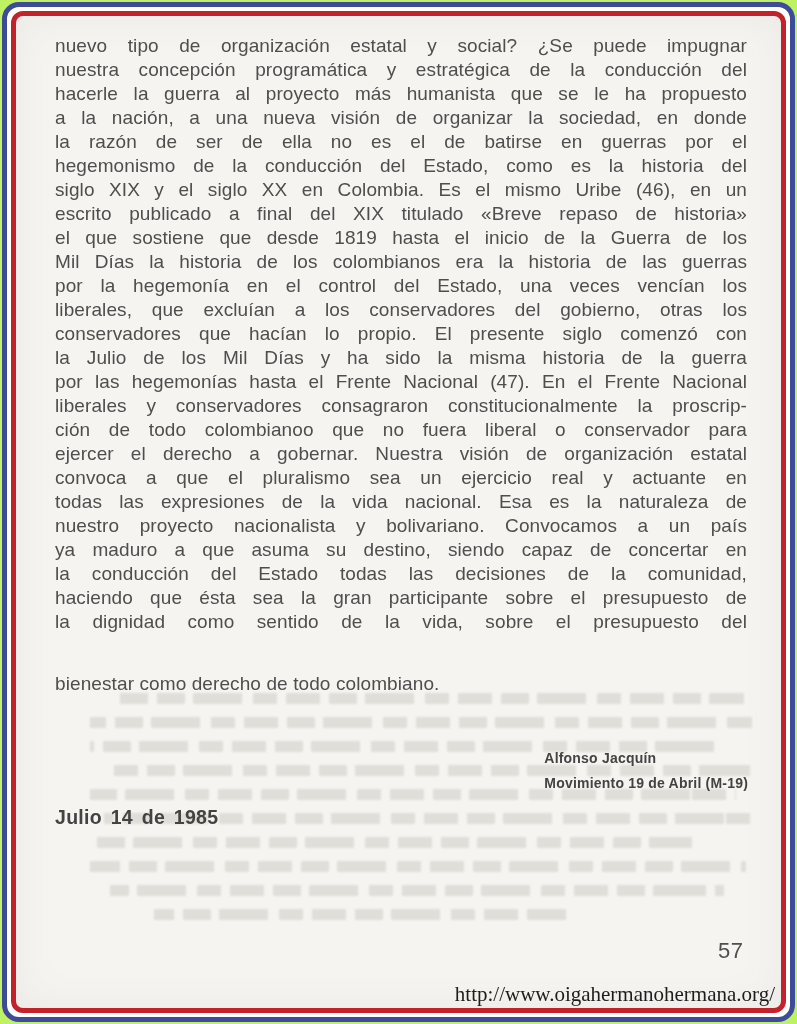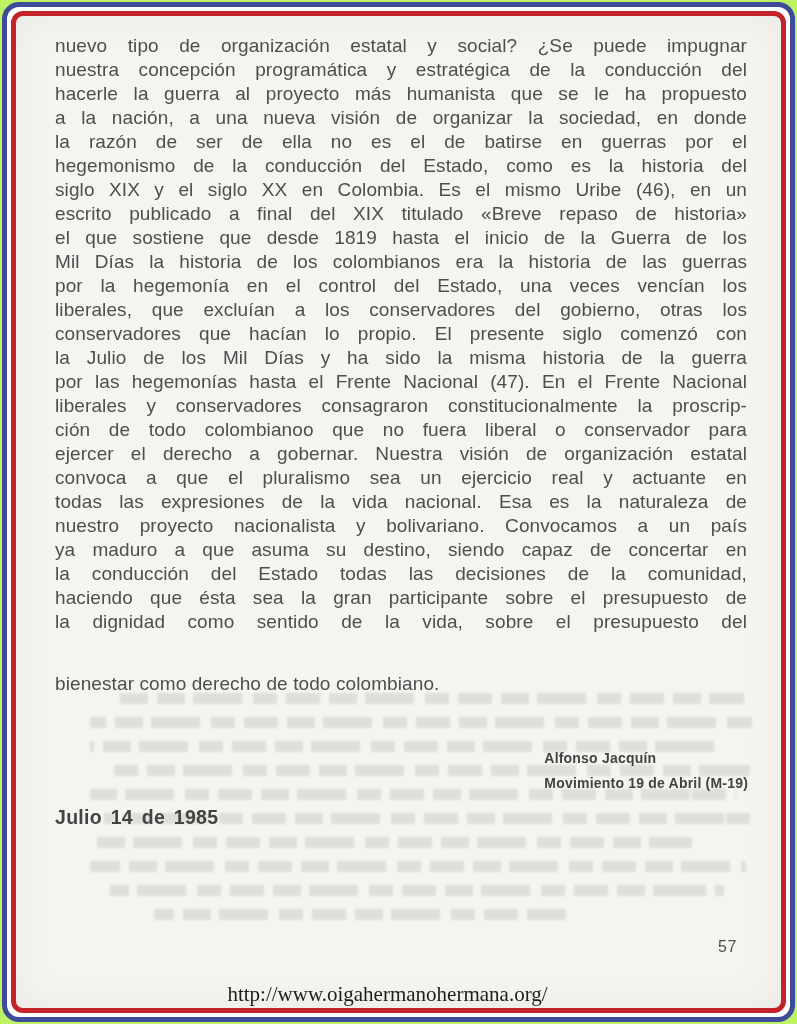--- a/index.html
+++ b/index.html
@@ -113,31 +113,31 @@
     color: var(--bold-text);
     letter-spacing: 0.3px;
     word-spacing: 3px;
     text-align: right;
   }
 
   .page-number {
     position: absolute;
     top: 938px;
     left: 718px;
-    font-size: 16px;
+    font-size: 22px;
     color: var(--text-gray);
     letter-spacing: 0.5px;
   }
 
   .footer-url {
     position: absolute;
     top: 982px;
     left: 0;
     width: 775px;
-    text-align: center;
+    text-align: right;
     font-family: "Liberation Serif", "DejaVu Serif", serif;
     font-size: 21px;
     color: var(--footer-text);
   }
 </style>
 </head>
 <body>
 
 <div class="page">
 

